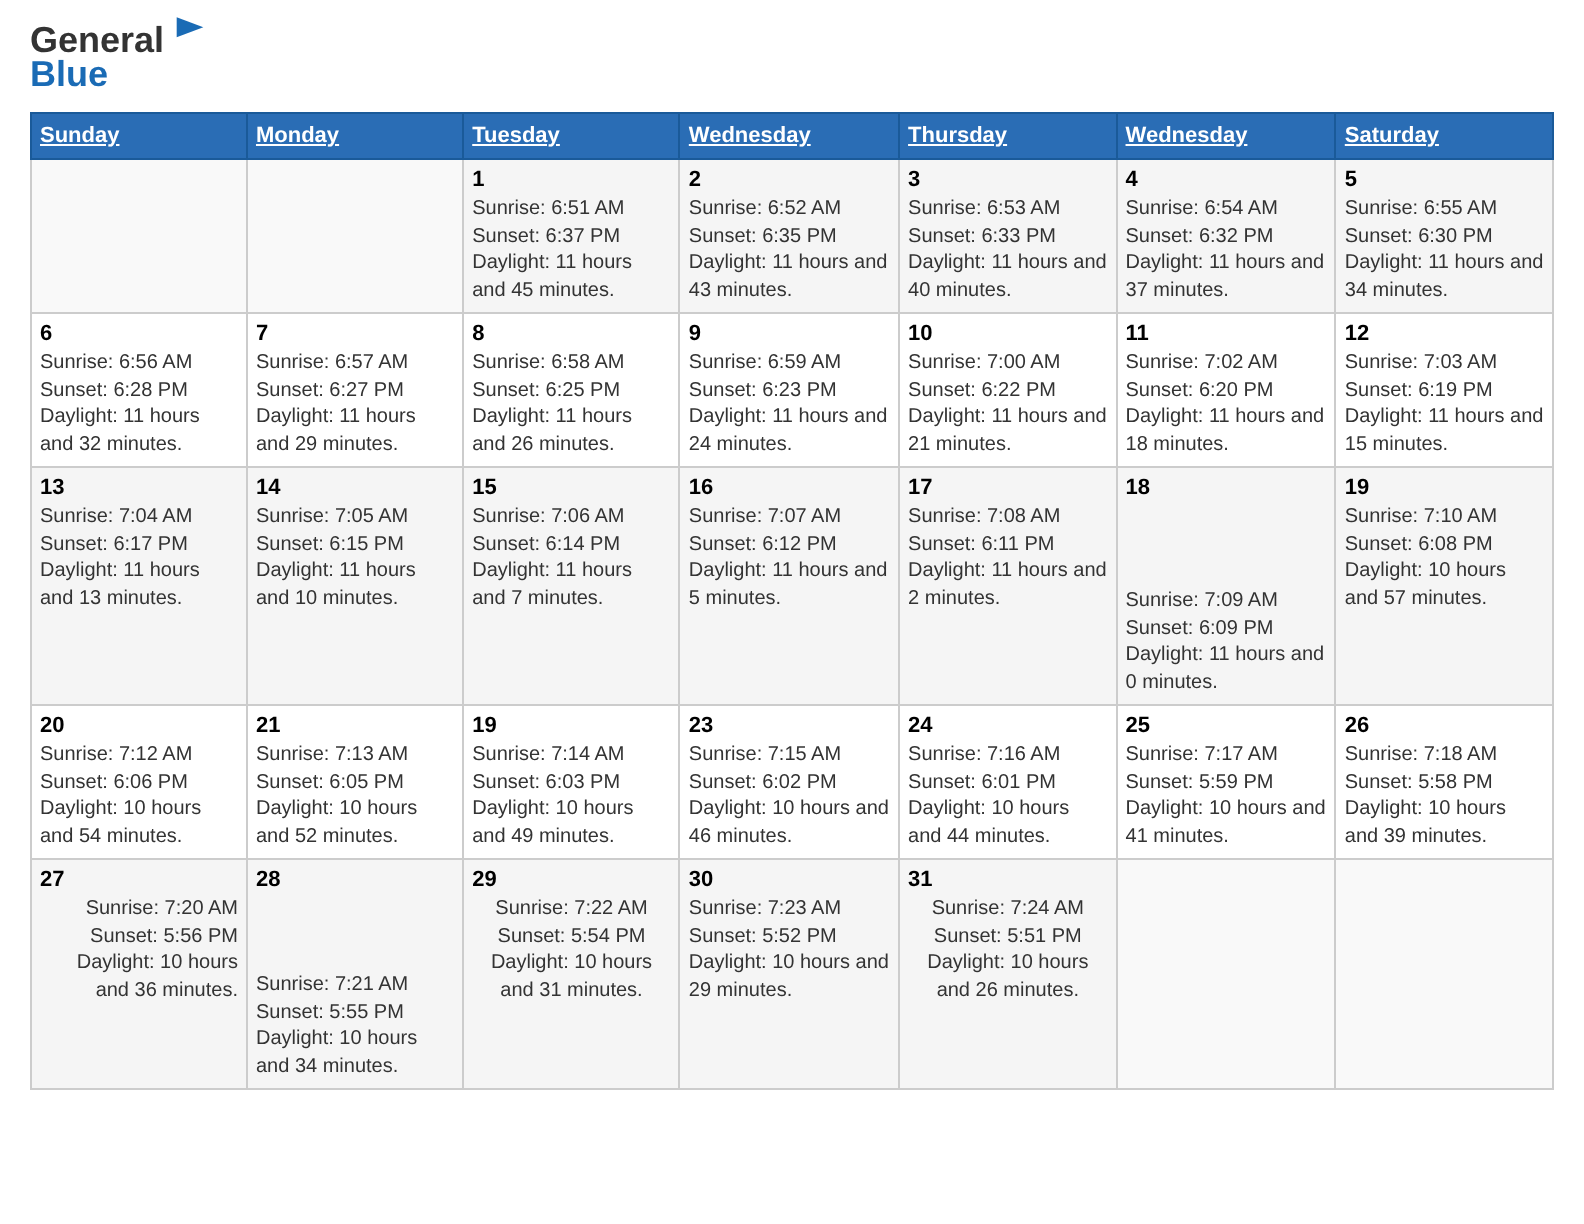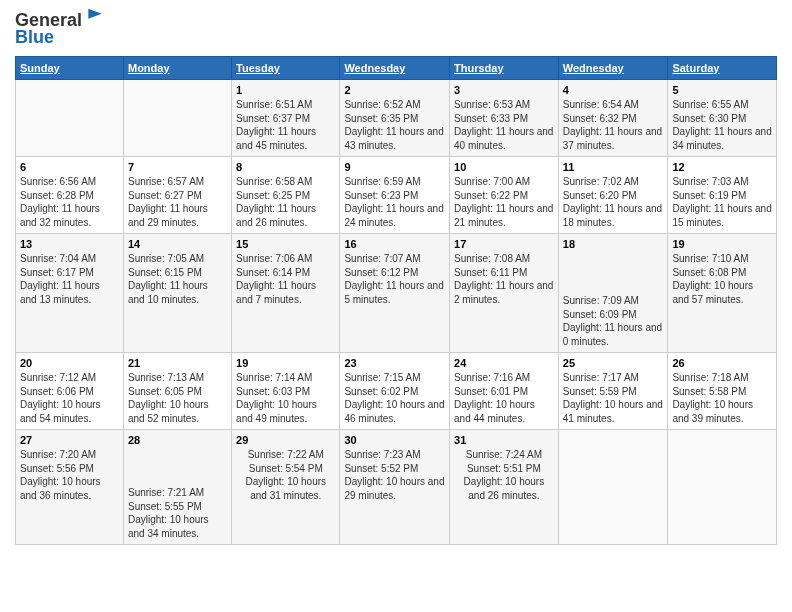--- a/index.html
+++ b/index.html
@@ -285,21 +285,21 @@
           <td>
             <span class="day-num">26</span>
             <div class="day-info" style="white-space: pre-line;">Sunrise: 7:18 AM
 Sunset: 5:58 PM
 Daylight: 10 hours and 39 minutes.</div>
           </td>
         </tr>
         <tr>
           <td>
             <span class="day-num">27</span>
-            <div class="day-info" style="white-space: pre-line;">Sunrise: 7:20 AM
+            <div class="day-info" style="white-space: pre-line; text-align: right;">Sunrise: 7:20 AM
 Sunset: 5:56 PM
 Daylight: 10 hours and 36 minutes.</div>
           </td>
           <td>
             <span class="day-num">28</span>
             <div class="day-info" style="white-space: pre-line; margin-top: 40px;">Sunrise: 7:21 AM
 Sunset: 5:55 PM
 Daylight: 10 hours and 34 minutes.</div>
           </td>
           <td>

